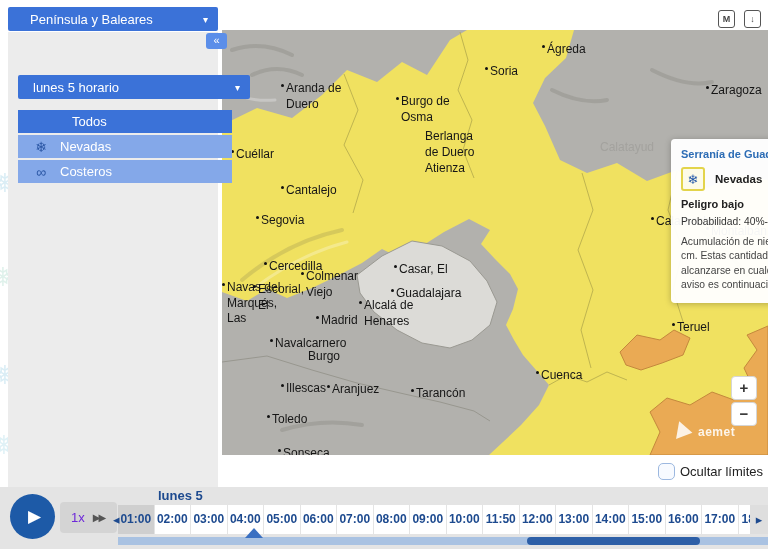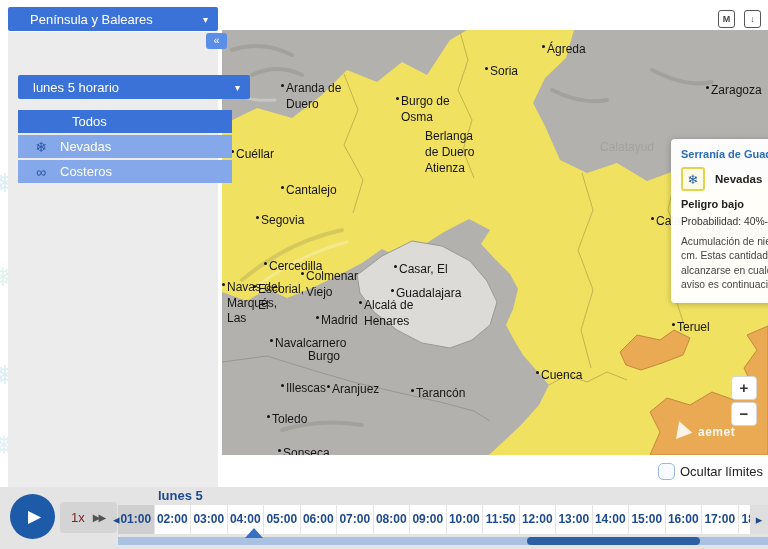--- a/index.html
+++ b/index.html
@@ -83,21 +83,21 @@
   .map-options{position:absolute;right:5px;top:459px;height:24px;display:flex;align-items:center;gap:6px;z-index:2;}
   .opt{display:flex;align-items:center;gap:5px;font-size:13px;color:#222;cursor:pointer;}
   .cbox{width:17px;height:17px;border:1.5px solid #9cb8e0;border-radius:5px;background:#f7faff;}
 
   
   .bottom-bar{position:absolute;left:0;top:487px;width:768px;height:62px;background:#e4e4e4;z-index:1;}
   .play-btn{position:absolute;left:10px;top:494px;width:45px;height:45px;border-radius:50%;background:#1d5aa7;
       color:#fff;font-size:17px;text-align:center;line-height:45px;z-index:2;cursor:pointer;padding-left:4px;}
   .speed-group{position:absolute;left:60px;top:502px;width:57px;height:31px;background:#d4d4d4;border-radius:4px;
       display:flex;align-items:center;z-index:2;}
-  .speed-label{font-size:13px;color:#7f1d1d;margin-left:11px;cursor:pointer;}
+  .speed-label{font-size:13px;color:#6d28d9;margin-left:11px;cursor:pointer;}
   .ff-btn{font-size:10px;color:#555;margin-left:8px;letter-spacing:-2px;cursor:pointer;}
 
   .timeline{position:absolute;left:118px;top:487px;width:650px;height:62px;z-index:2;}
   .tl-day{position:absolute;left:40px;top:1px;font-size:13px;font-weight:bold;color:#1d4a8f;}
   .tl-hours{position:absolute;left:0;top:18px;height:29px;display:flex;}
   .hour{flex:0 0 35.5px;margin-right:1px;background:#fff;color:#1d4a8f;font-weight:bold;font-size:12px;
       text-align:center;line-height:29px;cursor:pointer;overflow:hidden;}
   .hour.selected{background:#cfcfcf;}
   .hour.partial{flex:0 0 29.5px;margin-right:0;text-align:left;padding-left:3px;}
   .tl-prev{position:absolute;left:-5px;top:18px;height:29px;line-height:29px;font-size:13px;color:#1d4a8f;z-index:3;cursor:pointer;}

